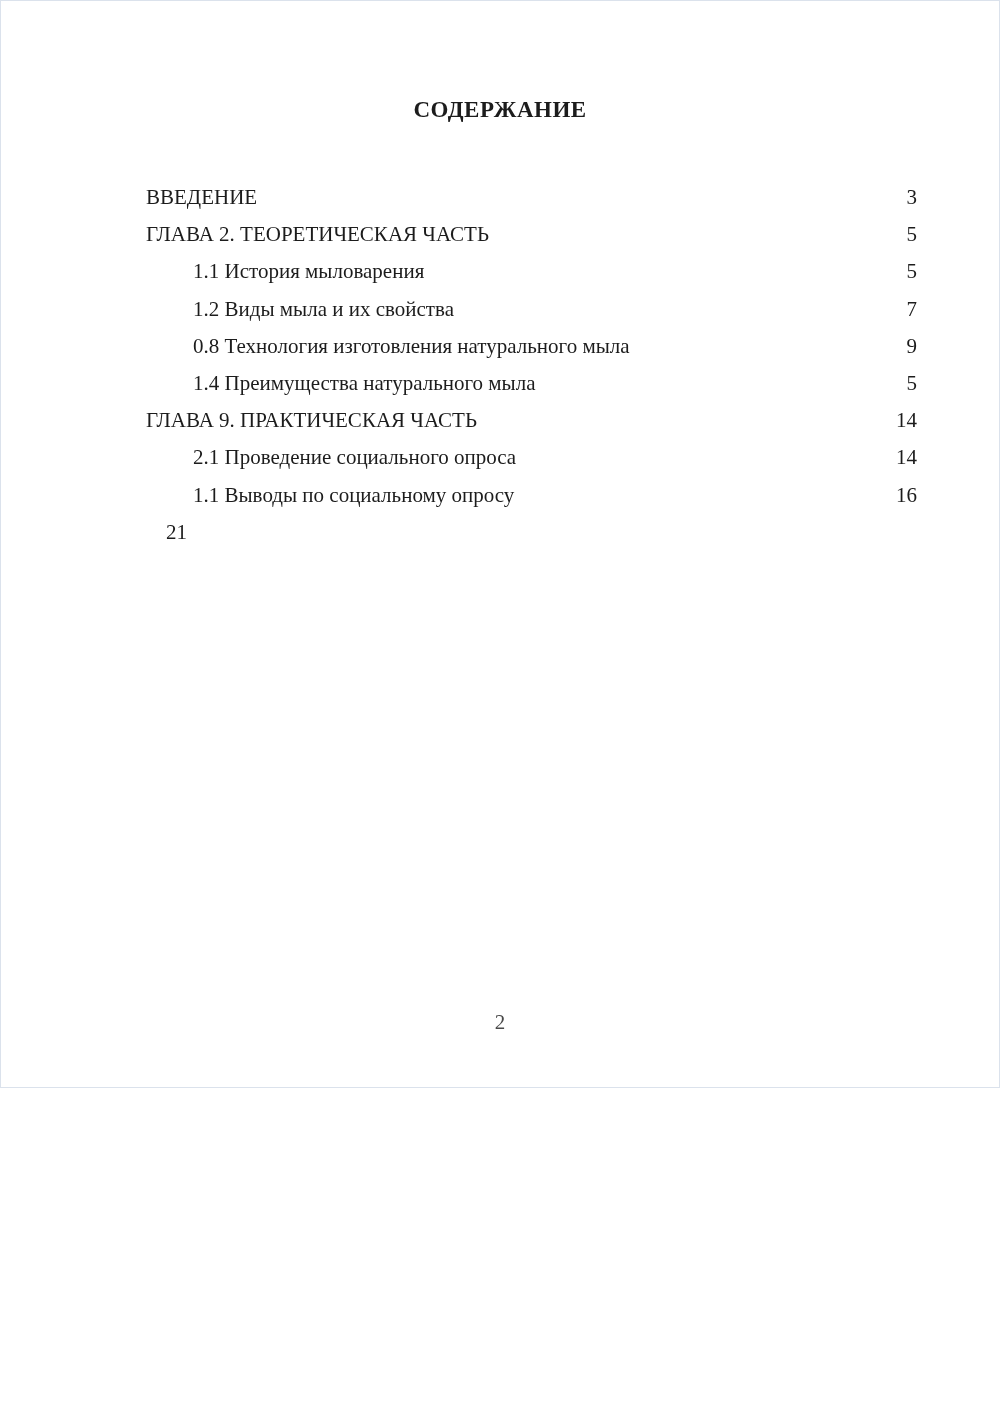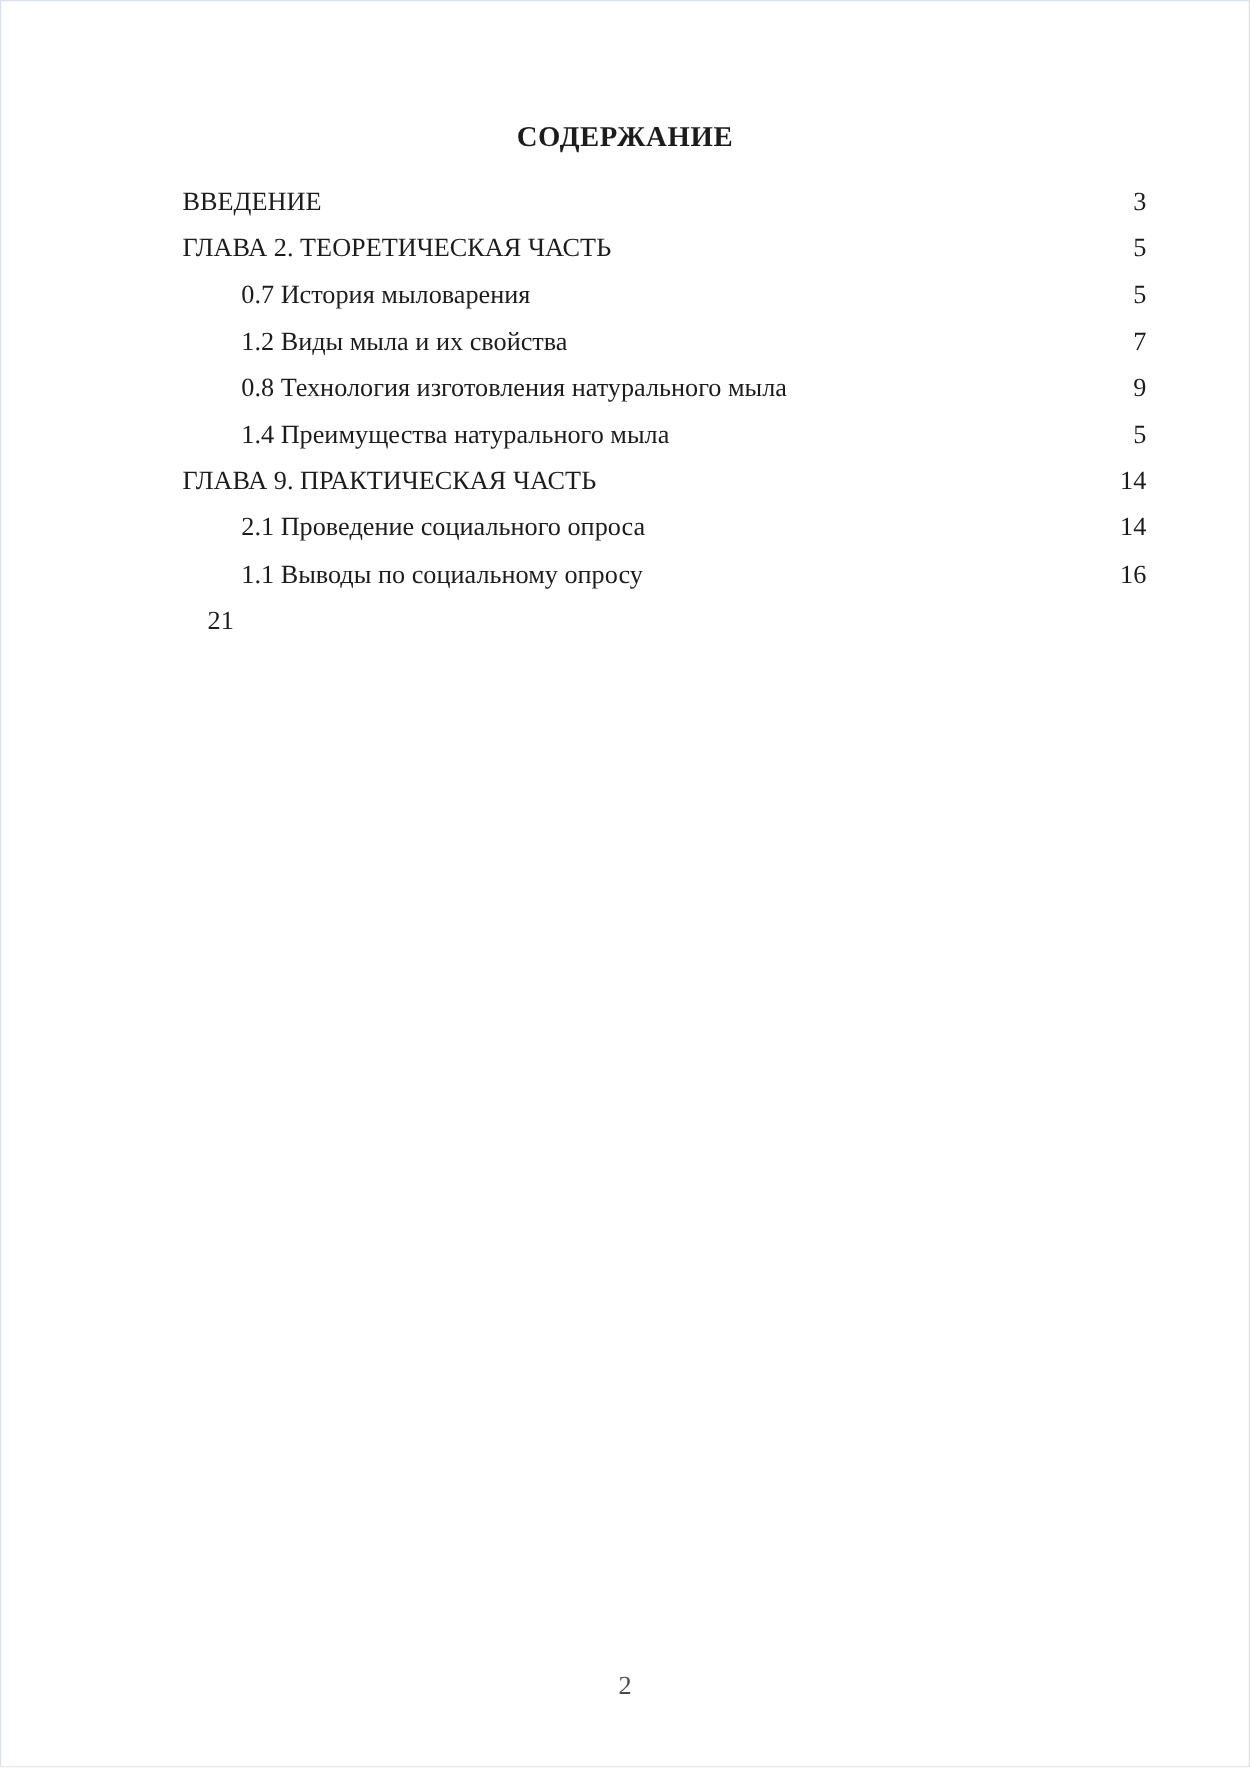--- a/index.html
+++ b/index.html
@@ -3,39 +3,39 @@
 <meta charset="utf-8">
 <style>
   html, body {
     margin: 0;
     padding: 0;
     background: #ffffff;
   }
   .page {
     position: relative;
     width: 1000px;
-    height: 1414px;
+    height: 1088px;
     box-sizing: border-box;
     background: #ffffff;
     border: 1px solid #dbe2ec;
     font-family: "Liberation Serif", "DejaVu Serif", serif;
     color: #1c1c1c;
     overflow: hidden;
   }
   .doc-title {
     margin: 0;
     padding-top: 96px;
     text-align: center;
     font-size: 23px;
     font-weight: bold;
     letter-spacing: 0.5px;
     color: #1c1c1c;
   }
   .toc {
-    margin-top: 20px;
+    margin-top: 56px;
     margin-left: 145px;
     margin-right: 82px;
   }
   .toc-row {
     display: flex;
     justify-content: space-between;
     align-items: baseline;
     font-size: 21px;
     line-height: 37.2px;
   }
@@ -69,21 +69,21 @@
   <div class="toc" id="toc">
       <div class="toc-row">
         <span class="toc-label">ВВЕДЕНИЕ</span>
         <span class="toc-page">3</span>
       </div>
       <div class="toc-row">
         <span class="toc-label">ГЛАВА 2. ТЕОРЕТИЧЕСКАЯ ЧАСТЬ</span>
         <span class="toc-page">5</span>
       </div>
       <div class="toc-row indent">
-        <span class="toc-label">0.7 История мыловарения</span>
+        <span class="toc-label">1.1 История мыловарения</span>
         <span class="toc-page">5</span>
       </div>
       <div class="toc-row indent">
         <span class="toc-label">1.2 Виды мыла и их свойства</span>
         <span class="toc-page">7</span>
       </div>
       <div class="toc-row indent">
         <span class="toc-label">0.8 Технология изготовления натурального мыла</span>
         <span class="toc-page">9</span>
       </div>

